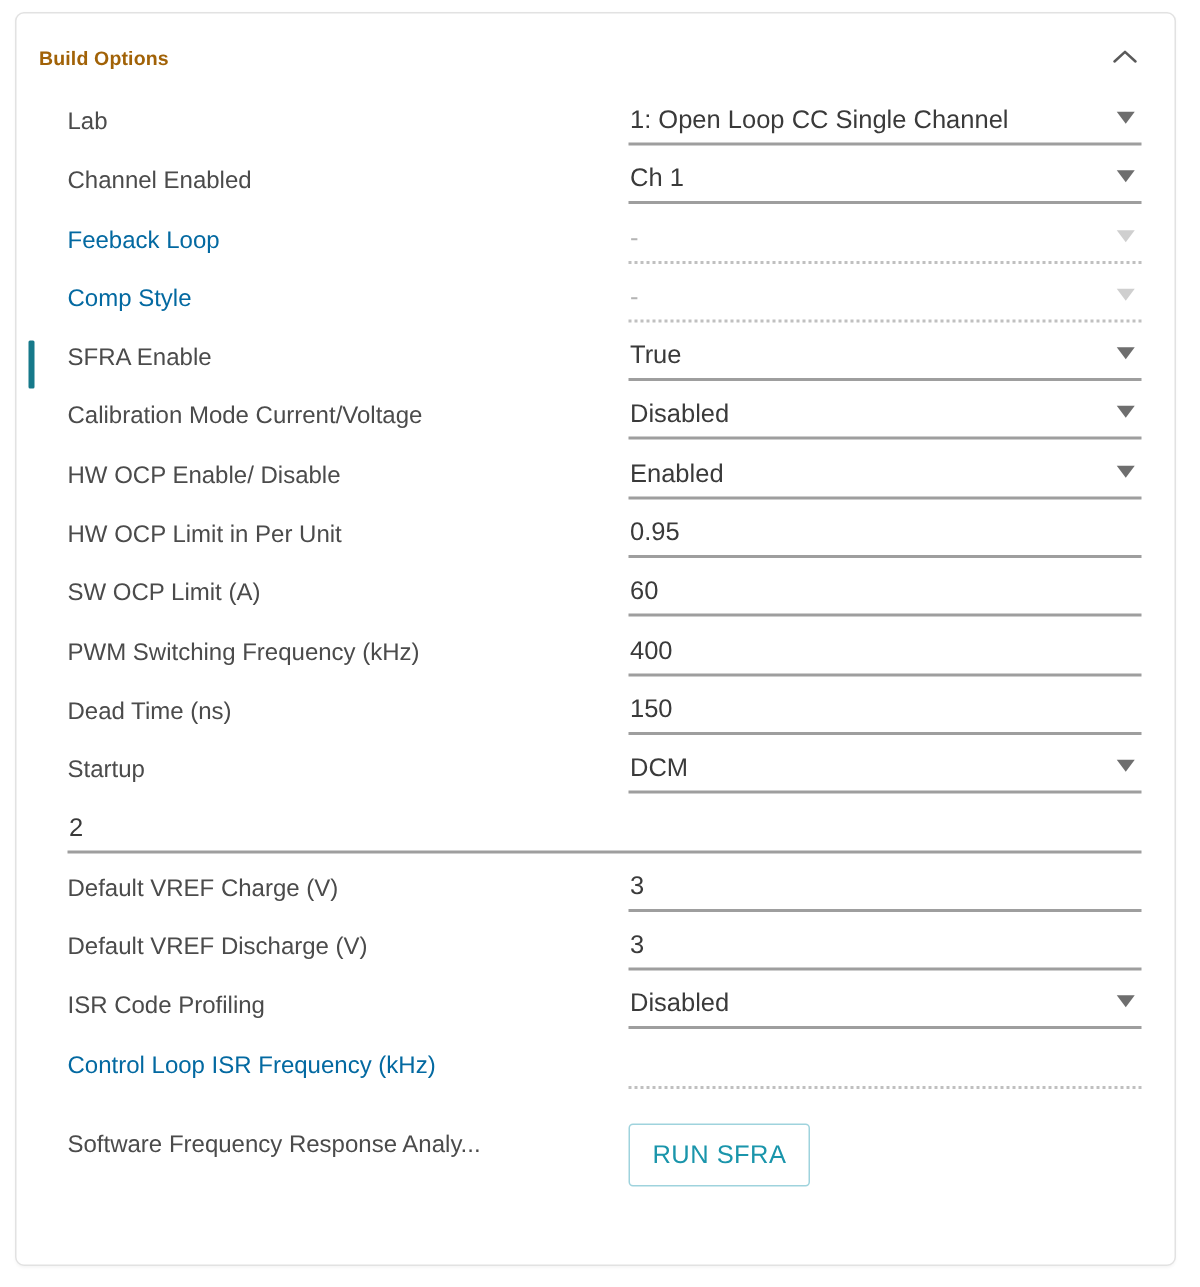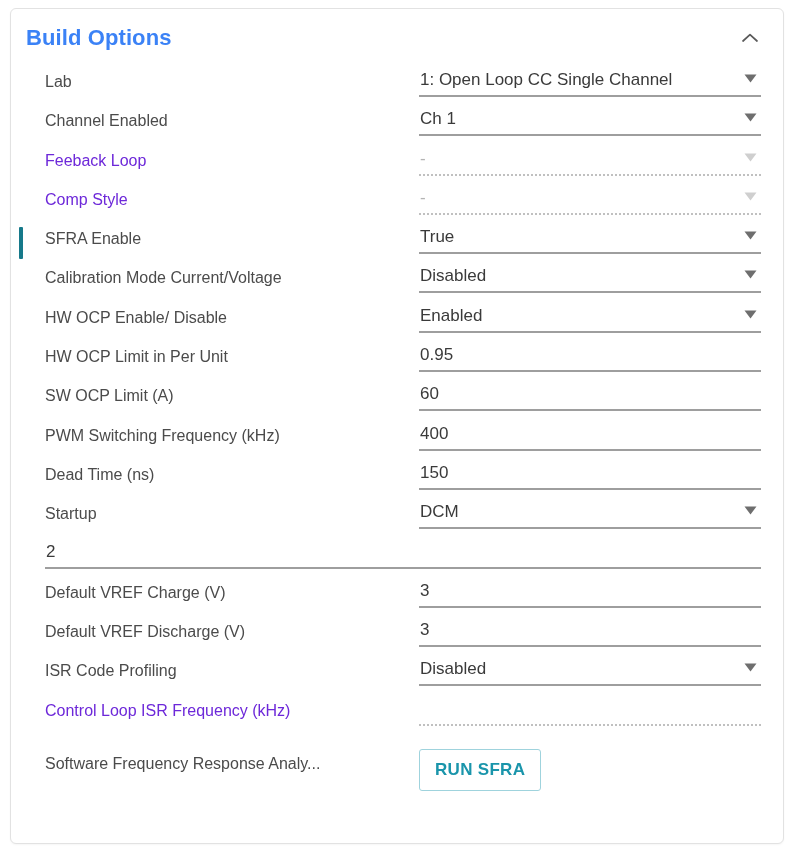--- a/index.html
+++ b/index.html
@@ -33,23 +33,23 @@
   .card-header {
     position: relative;
     height: 58px;
     display: flex;
     align-items: center;
     padding: 0 22px 0 15px;
     box-sizing: border-box;
     cursor: pointer;
   }
   .card-title {
-    font-size: 22px;
+    font-size: 13px;
     font-weight: bold;
-    color: #3b82f6;
+    color: #a16207;
     letter-spacing: 0.1px;
   }
   .collapse-icon {
     margin-left: auto;
     width: 22px;
     height: 22px;
     display: flex;
     align-items: center;
     justify-content: center;
   }
@@ -83,21 +83,21 @@
 
   .row-label {
     width: 374px;
     flex: 0 0 374px;
     font-size: 16px;
     color: #4b4b4b;
     line-height: 30px;
     white-space: nowrap;
     overflow: hidden;
   }
-  .row-label.dim { color: #6d28d9; }
+  .row-label.dim { color: #0369a1; }
 
   .row-control {
     position: relative;
     flex: 1 1 auto;
     height: 32px;
   }
 
   .field {
     position: relative;
     height: 30px;
@@ -147,21 +147,21 @@
     align-items: center;
     justify-content: center;
     height: 42px;
     padding: 0 15px;
     box-sizing: border-box;
     background: #ffffff;
     border: 1px solid #9fd3dd;
     border-radius: 3px;
     color: #1a95ab;
     font-size: 17px;
-    font-weight: bold;
+    font-weight: normal;
     letter-spacing: 0.3px;
     cursor: pointer;
     font-family: "Liberation Sans", sans-serif;
     margin-top: 1px;
   }
 </style>
 </head>
 <body>
 
 <div class="card">

